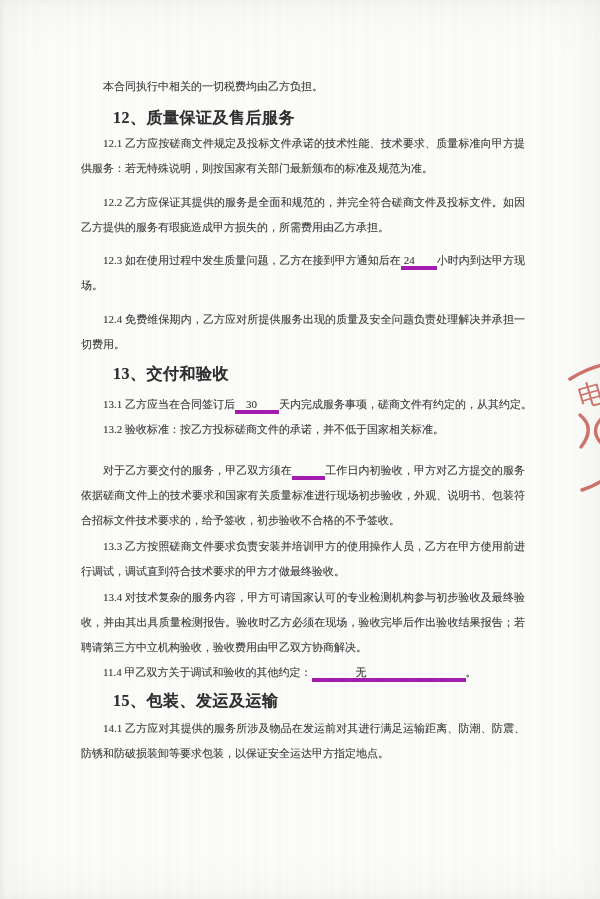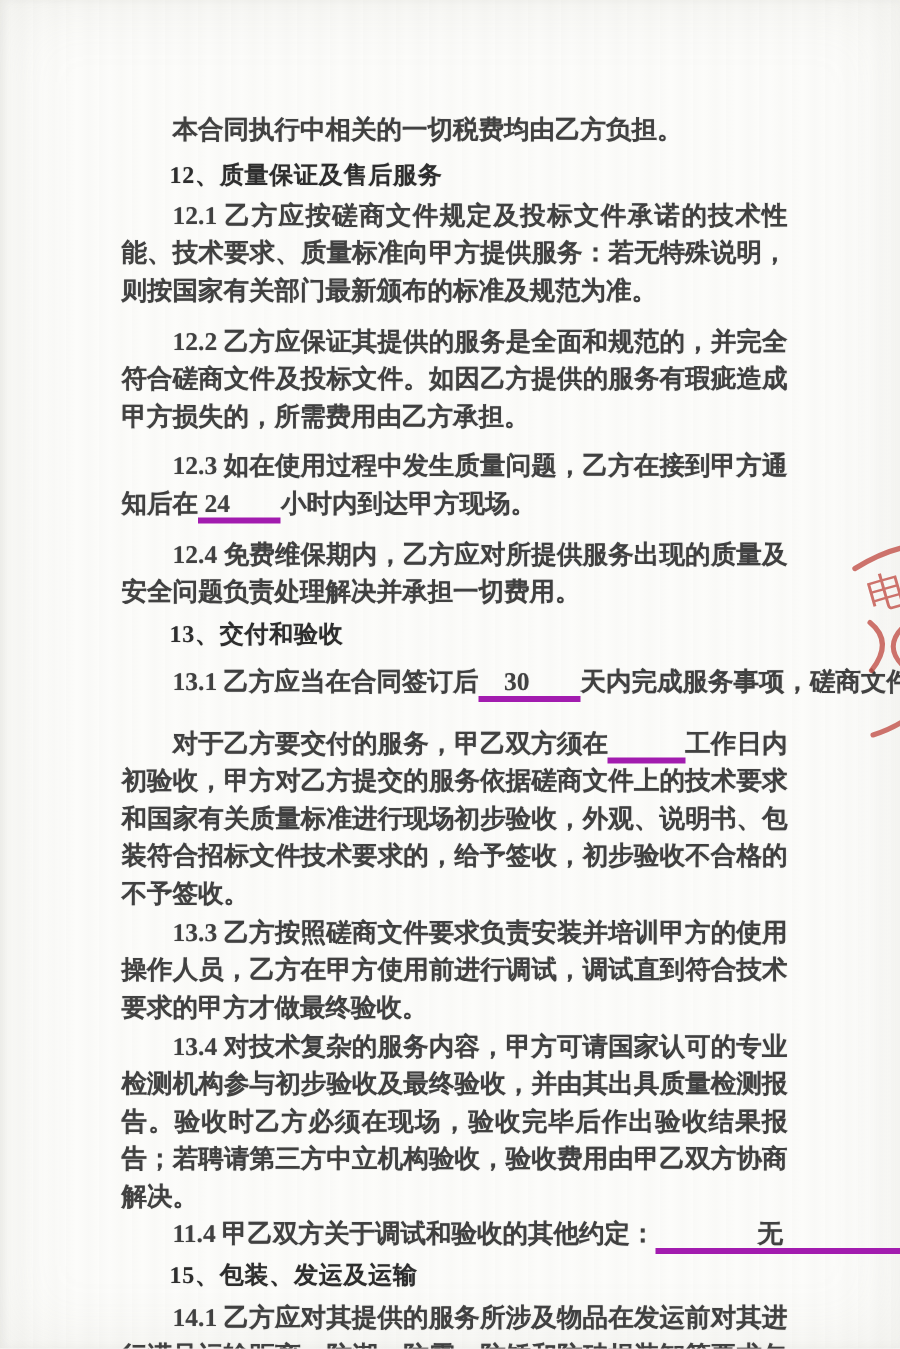--- a/index.html
+++ b/index.html
@@ -18,21 +18,21 @@
       rgba(150,150,140,0.028) 0px, rgba(150,150,140,0.0) 7px,
       rgba(150,150,140,0.028) 15px, rgba(150,150,140,0.0) 22px);
   }
   .content{
     position:absolute;left:81px;top:66px;width:444px;
     color:#414141;font-size:11.5px;line-height:25px;
     text-shadow:0 0 0.7px rgba(80,80,80,0.45);
   }
   .content p,.content h3{
     margin:0;text-indent:2em;text-align:justify;
-    font-size:17px;font-weight:bold;
+    font-size:11px;font-weight:normal;
   }
   .content h3{font-weight:bold;color:#2e2e2e;font-size:16px;letter-spacing:0.5px;}
   span.u{border-bottom:4px solid #a21caf;white-space:pre;}
   
   #p-tax{margin-top:8px}
   #h-12{margin-top:6px}
   #p-12-1{margin-top:1px}
   #p-12-2{margin-top:9px}
   #p-12-3{margin-top:8px}
   #p-12-4{margin-top:9px}
@@ -61,20 +61,21 @@
 
 <div class="content">
     <p id="p-tax"><span>本合同执行中相关的一切税费均由乙方负担。</span></p>
     <h3 id="h-12"><span>12、质量保证及售后服务</span></h3>
     <p id="p-12-1"><span>12.1 乙方应按磋商文件规定及投标文件承诺的技术性能、技术要求、质量标准向甲方提供服务：若无特殊说明，则按国家有关部门最新颁布的标准及规范为准。</span></p>
     <p id="p-12-2"><span>12.2 乙方应保证其提供的服务是全面和规范的，并完全符合磋商文件及投标文件。如因乙方提供的服务有瑕疵造成甲方损失的，所需费用由乙方承担。</span></p>
     <p id="p-12-3"><span>12.3 如在使用过程中发生质量问题，乙方在接到甲方通知后在</span><span class="u"> 24　　</span><span>小时内到达甲方现场。</span></p>
     <p id="p-12-4"><span>12.4 免费维保期内，乙方应对所提供服务出现的质量及安全问题负责处理解决并承担一切费用。</span></p>
     <h3 id="h-13"><span>13、交付和验收</span></h3>
     <p id="p-13-1"><span>13.1 乙方应当在合同签订后</span><span class="u">　30　　</span><span>天内完成服务事项，磋商文件有约定的，从其约定。</span></p>
+    <p id="p-13-2"><span>13.2 验收标准：按乙方投标磋商文件的承诺，并不低于国家相关标准。</span></p>
     <p id="p-13-2b"><span>对于乙方要交付的服务，甲乙双方须在</span><span class="u">　　　</span><span>工作日内初验收，甲方对乙方提交的服务依据磋商文件上的技术要求和国家有关质量标准进行现场初步验收，外观、说明书、包装符合招标文件技术要求的，给予签收，初步验收不合格的不予签收。</span></p>
     <p id="p-13-3"><span>13.3 乙方按照磋商文件要求负责安装并培训甲方的使用操作人员，乙方在甲方使用前进行调试，调试直到符合技术要求的甲方才做最终验收。</span></p>
     <p id="p-13-4"><span>13.4 对技术复杂的服务内容，甲方可请国家认可的专业检测机构参与初步验收及最终验收，并由其出具质量检测报告。验收时乙方必须在现场，验收完毕后作出验收结果报告；若聘请第三方中立机构验收，验收费用由甲乙双方协商解决。</span></p>
     <p id="p-13-5"><span>11.4 甲乙双方关于调试和验收的其他约定：</span><span class="u">　　　　无　　　　　　　　　</span><span>。</span></p>
     <h3 id="h-14"><span>15、包装、发运及运输</span></h3>
     <p id="p-14-1"><span>14.1 乙方应对其提供的服务所涉及物品在发运前对其进行满足运输距离、防潮、防震、防锈和防破损装卸等要求包装，以保证安全运达甲方指定地点。</span></p>
   </div>
 
 <div class="stamp">
   <svg width="58" height="150" viewBox="0 0 58 150" xmlns="http://www.w3.org/2000/svg">

